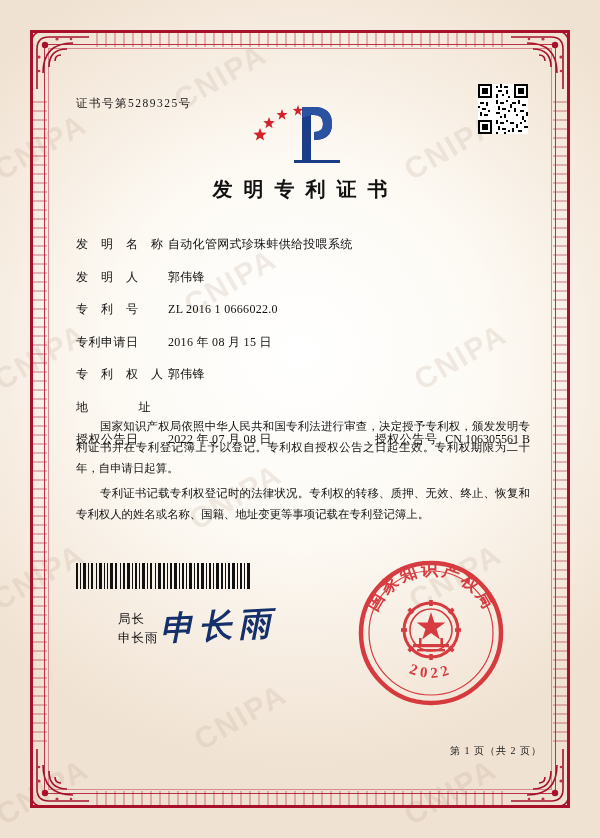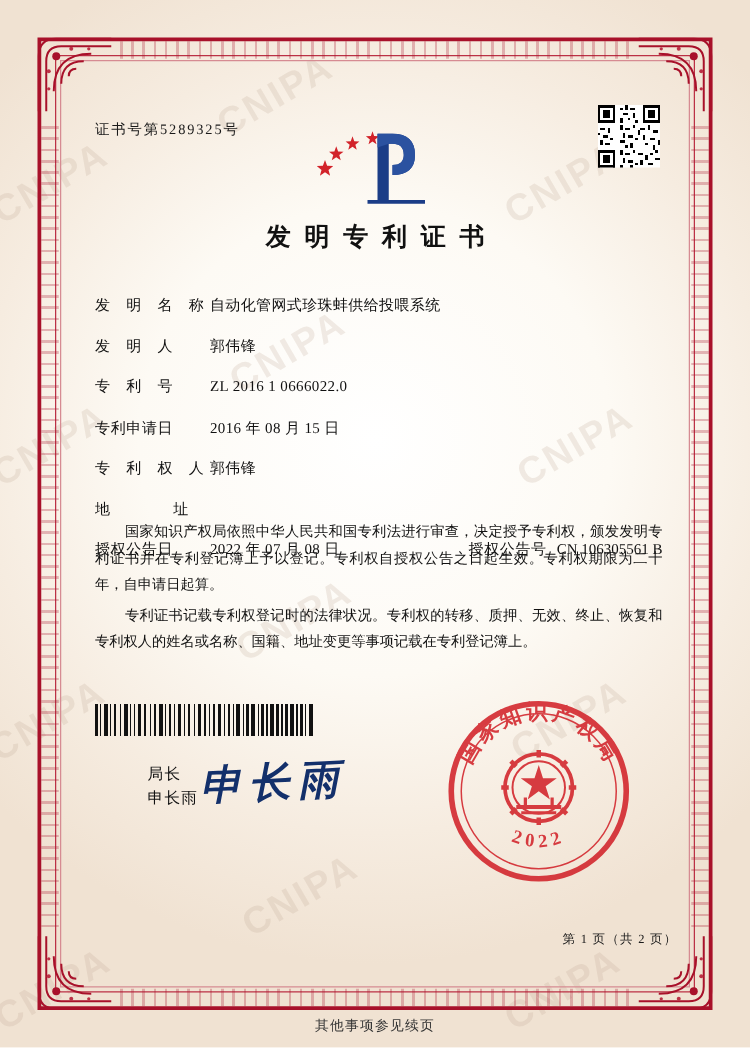--- a/index.html
+++ b/index.html
@@ -578,14 +578,13 @@
           <text font-family="'Liberation Serif', serif" font-size="15" font-weight="bold" fill="#d2232a" letter-spacing="4">
             <textPath href="#sealArcBottom" startOffset="50%" text-anchor="middle">2022</textPath>
           </text>
         </g>
       </svg>
     </div>
 
     <div class="page-num">第 1 页（共 2 页）</div>
   </div>
 
-  <div class="bottom-note">其他事项参见续页</div>
 </div>
 
 </body></html>

